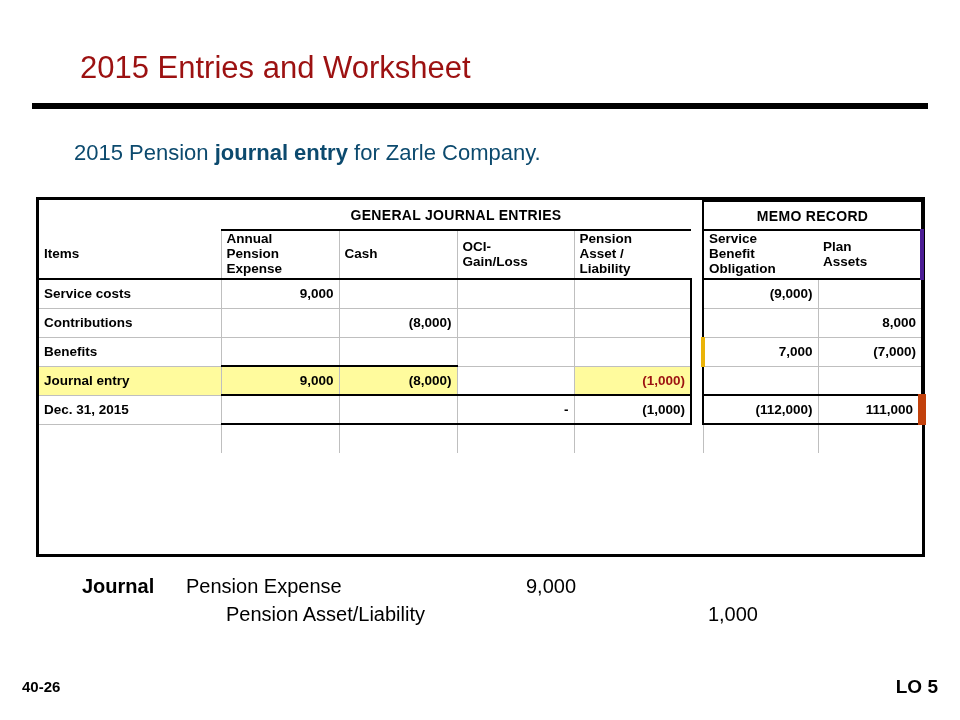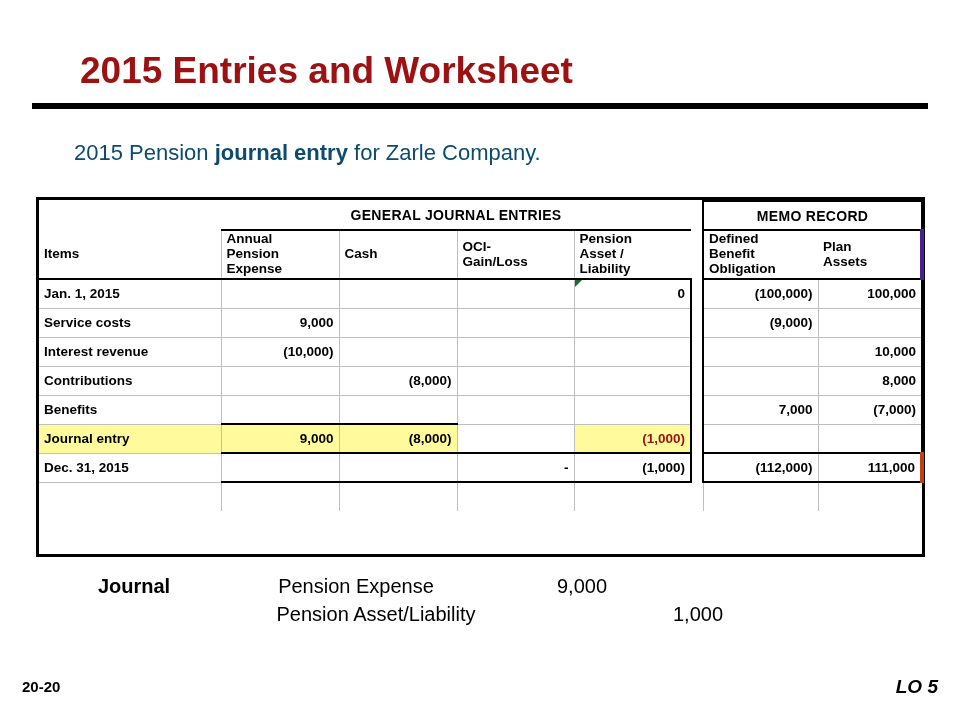--- a/index.html
+++ b/index.html
@@ -13,22 +13,22 @@
     font-family: "Liberation Sans", sans-serif;
     position: relative;
     overflow: hidden;
   }
 
   
   #slide-title {
     position: absolute;
     left: 80px;
     top: 50px;
-    font-size: 37px;
-    font-weight: bold;
+    font-size: 31px;
+    font-weight: normal;
     color: #9C1111;
     letter-spacing: 0px;
     white-space: nowrap;
   }
   #title-rule {
     position: absolute;
     left: 32px;
     top: 103px;
     width: 896px;
     height: 6px;
@@ -139,21 +139,21 @@
 
   
   #je-block {
     position: absolute;
     left: 82px;
     top: 575px;
     font-size: 20px;
     color: #000;
   }
   #je-block table { border-collapse: collapse; }
-  #je-block td { padding: 0; height: 28px; vertical-align: top; white-space: nowrap; text-align: center; }
+  #je-block td { padding: 0; height: 28px; vertical-align: top; white-space: nowrap; }
   .je-label { font-weight: bold; width: 104px; }
   .je-acct  { width: 300px; margin-top: 11px; }
   .je-acct.ind { padding-left: 40px !important; }
   .je-dr { width: 112px; text-align: left; }
   .je-cr { width: 120px; text-align: right; }
 
   
   #slide-number {
     position: absolute;
     left: 22px;
@@ -161,21 +161,20 @@
     font-size: 15px;
     font-weight: bold;
     color: #000;
   }
   #lo-tag {
     position: absolute;
     right: 22px;
     top: 676px;
     font-size: 19px;
     font-weight: bold;
-    font-style: italic;
     color: #000;
   }
 </style>
 </head>
 <body>
 
 <div id="slide-title">2015 Entries and Worksheet</div>
 <div id="title-rule"></div>
 
 <div id="intro-line">
@@ -219,83 +218,63 @@
         <div>OCI-</div>
         <div>Gain/Loss</div>
       </td>
       <td class="hdr-cell hdr-bottom gv">
         <div>Pension</div>
         <div>Asset /</div>
         <div>Liability</div>
       </td>
       <td class="splitter-head"></td>
       <td class="hdr-cell hdr-bottom memo-side" style="border-right:none;">
-        <div>Defined</div>
+        <div>Service</div>
         <div>Benefit</div>
         <div>Obligation</div>
       </td>
       <td class="hdr-cell hdr-bottom" style="border-right:4px solid #4c1d95;">
         <div>Plan</div>
         <div>Assets</div>
       </td>
     </tr>
 
-    <tr>
-      <td class="lft">Jan. 1, 2015</td>
-      <td class="num gv"></td>
-      <td class="num gv"></td>
-      <td class="num gv"></td>
-      <td class="num gv tri">0</td>
-      <td class="splitter"></td>
-      <td class="num" style="border-left:2px solid #000;">(100,000)</td>
-      <td class="num gv" style="border-right:2px solid #000;">100,000</td>
-    </tr>
 
     <tr>
       <td class="lft gh">Service costs</td>
       <td class="num gv gh">9,000</td>
       <td class="num gv gh"></td>
       <td class="num gv gh"></td>
       <td class="num gv gh"></td>
       <td class="splitter"></td>
       <td class="num gh" style="border-left:2px solid #000;">(9,000)</td>
       <td class="num gv gh" style="border-right:2px solid #000;"></td>
     </tr>
 
 
-    <tr>
-      <td class="lft gh">Interest revenue</td>
-      <td class="num gv gh">(10,000)</td>
-      <td class="num gv gh"></td>
-      <td class="num gv gh"></td>
-      <td class="num gv gh"></td>
-      <td class="splitter"></td>
-      <td class="num gh" style="border-left:2px solid #000;"></td>
-      <td class="num gv gh" style="border-right:2px solid #000;">10,000</td>
-    </tr>
 
     <tr>
       <td class="lft gh">Contributions</td>
       <td class="num gv gh"></td>
       <td class="num gv gh">(8,000)</td>
       <td class="num gv gh"></td>
       <td class="num gv gh"></td>
       <td class="splitter"></td>
       <td class="num gh" style="border-left:2px solid #000;"></td>
       <td class="num gv gh" style="border-right:2px solid #000;">8,000</td>
     </tr>
 
     <tr>
       <td class="lft gh">Benefits</td>
       <td class="num gv gh"></td>
       <td class="num gv gh"></td>
       <td class="num gv gh"></td>
       <td class="num gv gh"></td>
       <td class="splitter"></td>
-      <td class="num gh" style="border-left:2px solid #eab308;text-align:right;">7,000</td>
+      <td class="num gh" style="border-left:4px solid #eab308;text-align:right;">7,000</td>
       <td class="num gv gh" style="border-right:2px solid #000;">(7,000)</td>
     </tr>
 
     <tr>
       <td class="lft gh hl">Journal entry</td>
       <td class="num gv hl rule-top">9,000</td>
       <td class="num gv hl rule-top">(8,000)</td>
       <td class="num gv gh"></td>
       <td class="num gv gh hl red">(1,000)</td>
       <td class="splitter"></td>
@@ -304,21 +283,21 @@
     </tr>
 
     <tr>
       <td class="lft gh">Dec. 31, 2015</td>
       <td class="num gv rule-top"></td>
       <td class="num gv rule-top"></td>
       <td class="num gv rule-top">-</td>
       <td class="num gv rule-top">(1,000)</td>
       <td class="splitter"></td>
       <td class="num rule-top" style="border-left:2px solid #000;">(112,000)</td>
-      <td class="num gv rule-top" style="border-right:4px solid #c2410c;">111,000</td>
+      <td class="num gv rule-top" style="border-right:8px solid #c2410c;">111,000</td>
     </tr>
 
     <tr>
       <td class="lft gh"></td>
       <td class="num gv rule-top"></td>
       <td class="num gv rule-top"></td>
       <td class="num gv rule-top"></td>
       <td class="num gv rule-top"></td>
       <td class="splitter" style="border-left:none;border-right:none;"></td>
       <td class="num gv rule-top"></td>
@@ -340,14 +319,14 @@
     <tr>
       <td class="je-label"></td>
       <td class="je-acct ind">Pension Asset/Liability</td>
       <td class="je-dr"></td>
       <td class="je-cr">1,000</td>
     </tr>
   </tbody>
     </table>
 </div>
 
-<div id="slide-number">20-20</div>
+<div id="slide-number">40-26</div>
 <div id="lo-tag">LO 5</div>
 
 </body></html>

